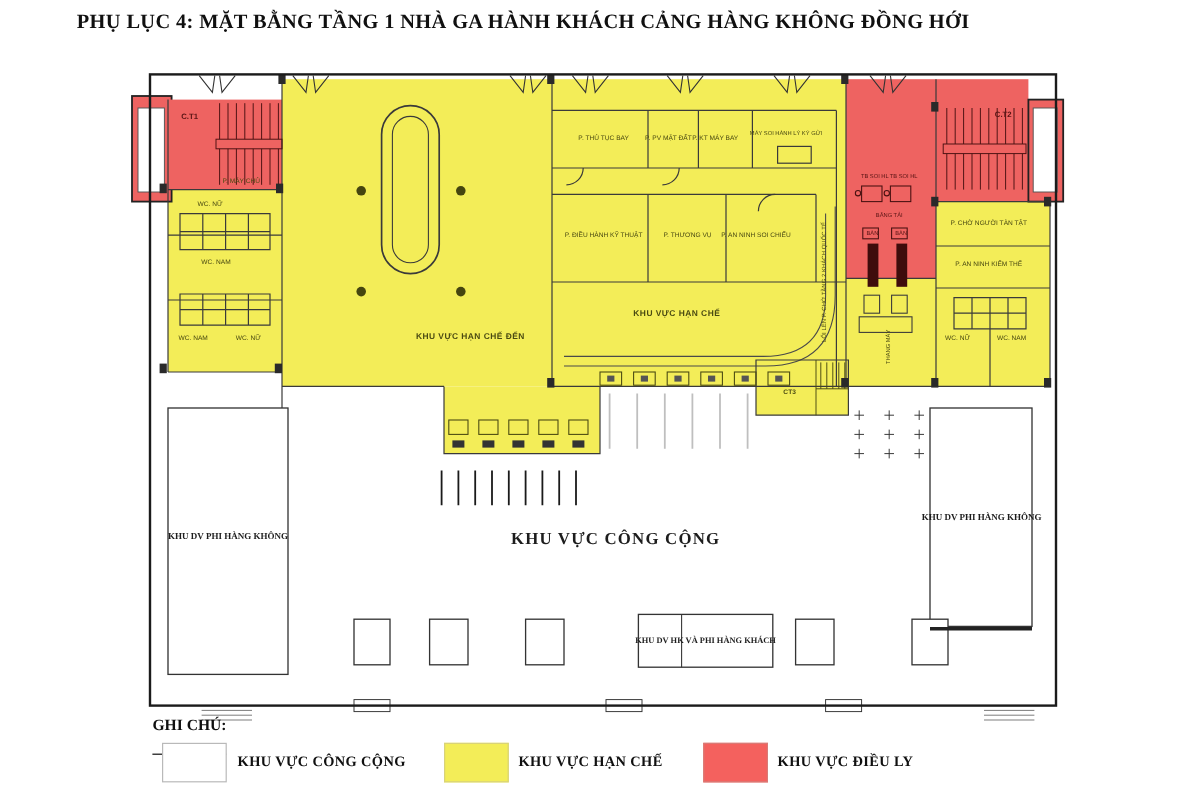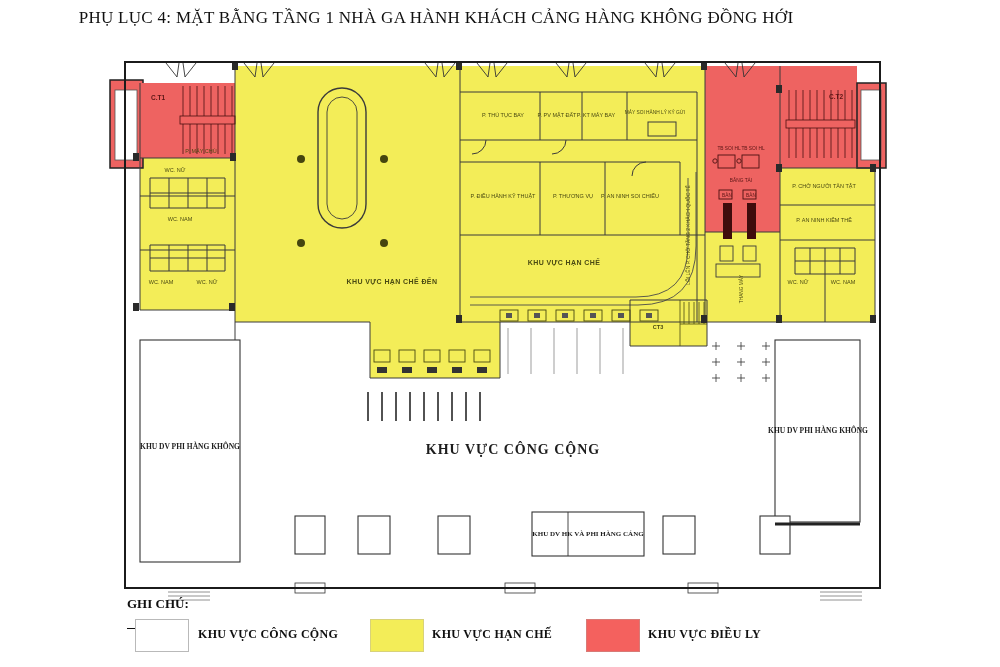--- a/index.html
+++ b/index.html
@@ -1,19 +1,19 @@
 <!DOCTYPE html>
 <html><head>
 <meta charset="utf-8">
 <style>
   html,body{margin:0;padding:0;background:#ffffff;}
   #page{position:relative;width:1000px;height:667px;background:#ffffff;overflow:hidden;
         font-family:"Liberation Sans",sans-serif;}
   .title{position:absolute;left:0;top:8px;width:872px;text-align:center;
-         font-family:"Liberation Serif",serif;font-weight:normal;font-size:17px;
+         font-family:"Liberation Serif",serif;font-weight:bold;font-size:17px;
          letter-spacing:.3px;color:#101010;white-space:nowrap;}
   svg{position:absolute;left:0;top:0;}
   .lbl{position:absolute;transform:translate(-50%,-50%);white-space:nowrap;line-height:1;
        color:#4a4a12;z-index:5;}
   .room{font-size:5.5px;}
   .zone{font-size:7px;font-weight:bold;letter-spacing:.4px;}
   .core{font-size:6.5px;font-weight:bold;color:#5a1515;}
   .tinyr{font-size:4.8px;color:#5a1515;}
   .vert{transform:translate(-50%,-50%) rotate(-90deg);}
   .pub-big{font-family:"Liberation Serif",serif;font-weight:bold;font-size:14px;
@@ -250,21 +250,21 @@
 
   <div class="lbl room" style="left:824px;top:187px">P. CHỜ NGƯỜI TÀN TẬT</div>
   <div class="lbl room" style="left:824px;top:221px">P. AN NINH KIỂM THỂ</div>
   <div class="lbl room" style="left:798px;top:283px">WC. NỮ</div>
   <div class="lbl room" style="left:843px;top:283px">WC. NAM</div>
   <div class="lbl room vert" style="left:742px;top:289px;font-size:4.8px">THANG MÁY</div>
 
   <div class="lbl pub-med" style="left:190px;top:447px">KHU DV PHI HÀNG KHÔNG</div>
   <div class="lbl pub-big" style="left:513px;top:450px">KHU VỰC CÔNG CỘNG</div>
   <div class="lbl pub-med" style="left:818px;top:431px">KHU DV PHI HÀNG KHÔNG</div>
-  <div class="lbl pub-med" style="left:588px;top:534px;font-size:7px">KHU DV HK VÀ PHI HÀNG CẢNG</div>
+  <div class="lbl pub-med" style="left:588px;top:534px;font-size:7px">KHU DV HK VÀ PHI HÀNG KHÁCH</div>
 
   <div class="legend-heading">GHI CHÚ:</div>
   <div class="swatch" style="left: 135px; background: rgb(255, 255, 255);"></div>
   <div class="legend-label" style="left:198px">KHU VỰC CÔNG CỘNG</div>
   <div class="swatch" style="left: 370px; border-color: rgb(216, 210, 122); background: rgb(243, 237, 88);"></div>
   <div class="legend-label" style="left:432px">KHU VỰC HẠN CHẾ</div>
   <div class="swatch" style="left: 586px; border-color: rgb(216, 122, 118); background: rgb(244, 97, 94);"></div>
   <div class="legend-label" style="left:648px">KHU VỰC ĐIỀU LY</div>
 
 </div>

